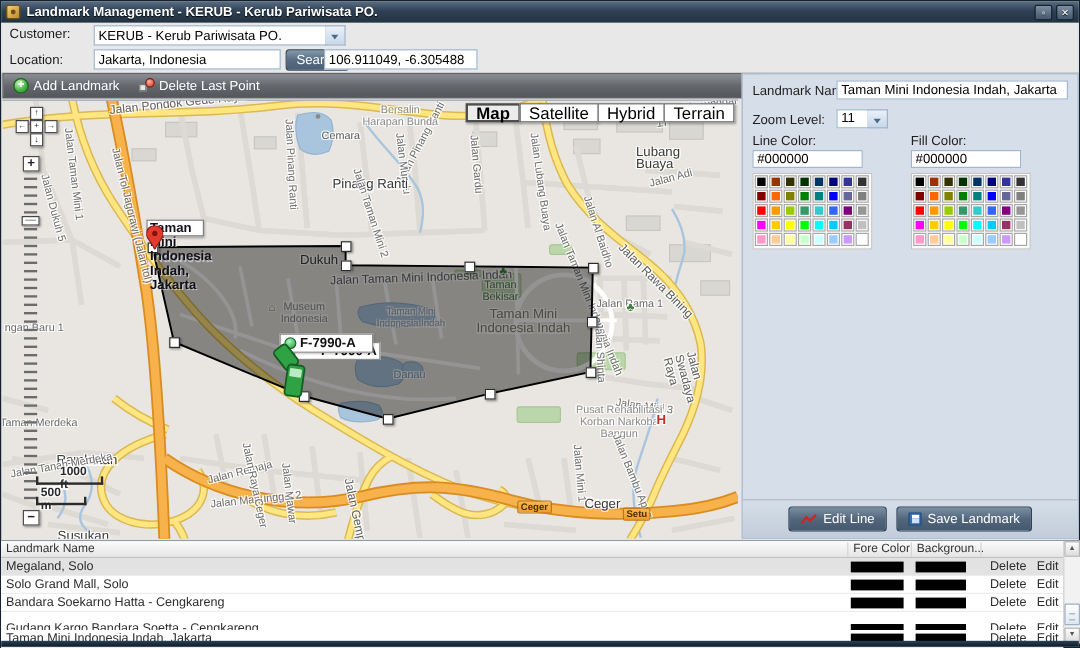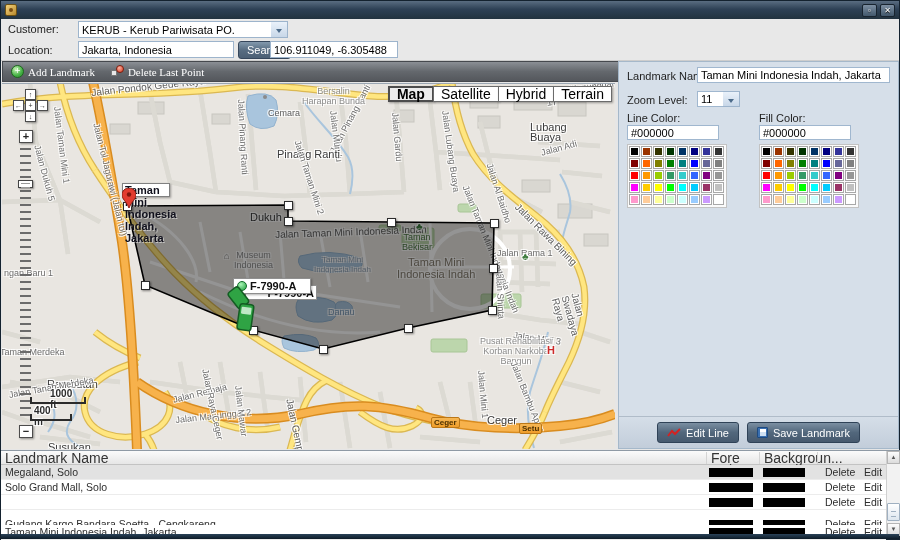--- a/index.html
+++ b/index.html
@@ -25,21 +25,21 @@
     padding:1px 3px;font-family:inherit;color:#000;}
   .combo-arrow{position:absolute;width:17px;height:17px;border:1px solid #9db4cc;border-left:none;
     background:linear-gradient(#e9f1fa,#c8d7e8);cursor:pointer;}
   .combo-arrow:after{content:"";position:absolute;left:5px;top:7px;border:3px solid transparent;border-top:4px solid #4c6b8a;}
   .btn-search{position:absolute;height:18px;padding:0 8px;border:1px solid #36475c;border-radius:3px;
     background:linear-gradient(#8399ad,#586d82 50%,#4c6075);color:#fff;font-size:11px;cursor:pointer;
     font-family:inherit;}
   
   .maptoolbar{position:absolute;left:1px;top:60px;width:636px;height:21px;
     background:linear-gradient(#8b8f95,#64686d 50%,#54575c);border:1px solid #46494e;
-    display:flex;align-items:flex-end;color:#fff;font-family:Liberation Serif, serif;}
+    display:flex;align-items:flex-end;color:#fff;}
   .tbitem{display:flex;align-items:center;gap:4px;padding:0 8px;cursor:pointer;height:100%;}
   .icon-addlm{width:13px;height:13px;border-radius:50%;border:1px solid #1d671d;
     background:radial-gradient(circle at 35% 30%,#c8f5b6,#44b044 60%,#2f8f2f);position:relative;}
   .icon-addlm:after{content:"+";position:absolute;left:0;top:-1px;width:11px;text-align:center;
     color:#fff;font-weight:bold;font-size:10px;}
   .icon-dellp{width:13px;height:13px;position:relative;}
   .icon-dellp .sq{position:absolute;left:0;top:5px;width:6px;height:6px;background:#e8e8e8;border:1px solid #777;}
   .icon-dellp .dot{position:absolute;right:0;top:0;width:8px;height:8px;border-radius:50%;
     background:radial-gradient(circle at 35% 30%,#ffb0a0,#d43a1f);border:1px solid #7e1d0d;}
   
@@ -114,21 +114,21 @@
     background:linear-gradient(#d5dee8,#c2cdda);display:flex;align-items:center;justify-content:center;gap:8px;margin-top:31px;}
   .pbtn{height:21px;display:flex;align-items:center;gap:5px;padding:0 9px;border:1px solid #2f4257;
     border-radius:3px;background:linear-gradient(#7b8fa2,#52677c 50%,#46596e);color:#fff;
     font-size:11px;cursor:pointer;}
   .icon-save{width:11px;height:11px;background:#3a6fb0;border:1px solid #1e4a80;border-radius:1px;position:relative;}
   .icon-save:before{content:"";position:absolute;left:2px;top:1px;width:6px;height:3px;background:#fff;}
   .icon-save:after{content:"";position:absolute;left:2px;bottom:1px;width:6px;height:4px;background:#cfe0f2;}
   
   .grid{position:absolute;left:0;top:449px;width:900px;height:86px;background:#fff;border-top:1px solid #8f9aa5;}
   .ghead{position:absolute;left:0;top:0;right:0;height:14px;
-    background:linear-gradient(#fbfbfb,#e6e6e6);border-bottom:1px solid #c3c3c3;color:#333;font-size:14px;text-decoration:underline;}
+    background:linear-gradient(#fbfbfb,#e6e6e6);border-bottom:1px solid #c3c3c3;color:#333;font-size:10px;text-decoration:underline;}
   .gcol{position:absolute;top:1px;padding-left:4px;border-left:1px solid #d4d4d4;height:12px;line-height:12px;cursor:pointer;}
   .grow{position:absolute;left:0;right:15px;height:15px;background:#fff;border-bottom:1px solid #ececec;cursor:pointer;}
   .grow.sel{background:#e2e2e2;}
   .gname{position:absolute;left:4px;top:1px;font-size:10.5px;color:#2e2e2e;white-space:nowrap;}
   .gswatch{position:absolute;top:3px;height:9px;}
   .glink{position:absolute;top:1px;font-size:10.5px;color:#2e2e2e;cursor:pointer;}
   .vscroll{position:absolute;right:1px;top:0;width:14px;height:85px;background:#f2f2f2;border-left:1px solid #d0d0d0;}
   .sbtn{position:absolute;left:0;width:13px;height:13px;background:linear-gradient(#fdfdfd,#dcdcdc);
     border:1px solid #b5b5b5;font-size:6px;color:#555;text-align:center;line-height:11px;cursor:pointer;}
   .sthumb{position:absolute;left:0;top:52px;width:13px;height:18px;background:linear-gradient(#fff,#dde6ef);
@@ -138,20 +138,21 @@
   .bottombar{position:absolute;left:0;right:0;bottom:0;height:5px;
     background:linear-gradient(#2a4258,#0d1b27);}
 </style>
 </head>
 <body>
 
 <div class="window">
 
   <div class="titlebar">
     <span class="title-icon"></span>
+    <span>Landmark Management - KERUB - Kerub Pariwisata PO.</span>
     <span class="winbtns">
       <span class="winbtn">▫</span>
       <span class="winbtn">✕</span>
     </span>
   </div>
 
   <div class="formarea">
     <span class="flabel" style="left:7px;top:4px">Customer:</span>
     <input class="finput" style="left: 77px; top: 2px; width: 194px;" value="KERUB - Kerub Pariwisata PO.">
     <span class="combo-arrow" style="left:270px;top:2px"></span>
@@ -398,21 +399,21 @@
         <span class="ztick" style="left: 0px; top: 266px;"></span>
       </div>
     <span class="zhandle" style="top:96px;z-index:9"></span>
     <span class="zoombtn" style="left:17px;top:341px;z-index:8">−</span>
 
     <div class="scale" style="z-index:8">
       <span style="position:absolute;left:20px;top:0">1000 ft</span>
       <span class="sbar" style="left:0;top:14px;width:56px"></span>
       <span class="stick" style="left:0;top:9px"></span>
       <span class="stick" style="left:54px;top:9px"></span>
-      <span style="position:absolute;left:4px;top:17px">400 m</span>
+      <span style="position:absolute;left:4px;top:17px">500 m</span>
       <span class="sbar" style="left:0;top:31px;width:42px"></span>
       <span class="stick" style="left:0;top:26px"></span>
       <span class="stick" style="left:40px;top:26px"></span>
     </div>
   </div>
 
   <div class="rightpanel">
     <span class="plabel" style="left:8px;top:8px">Landmark Name:</span>
     <input class="pinput" style="left: 78px; top: 5px; width: 193px;" value="Taman Mini Indonesia Indah, Jakarta">
     <span class="plabel" style="left:8px;top:32px">Zoom Level:</span>
@@ -696,20 +697,21 @@
           <span class="glink" style="left: 863px;">Edit</span>
         </div>
         <div class="grow" style="top: 29px;">
           <span class="gname">Solo Grand Mall, Solo</span>
           <span class="gswatch" style="left: 708px; width: 44px; background: rgb(0, 0, 0);"></span>
           <span class="gswatch" style="left: 762px; width: 42px; background: rgb(0, 0, 0);"></span>
           <span class="glink" style="left: 824px;">Delete</span>
           <span class="glink" style="left: 863px;">Edit</span>
         </div>
         <div class="grow" style="top: 44px;">
+          <span class="gname">Bandara Soekarno Hatta - Cengkareng</span>
           <span class="gswatch" style="left: 708px; width: 44px; background: rgb(0, 0, 0);"></span>
           <span class="gswatch" style="left: 762px; width: 42px; background: rgb(0, 0, 0);"></span>
           <span class="glink" style="left: 824px;">Delete</span>
           <span class="glink" style="left: 863px;">Edit</span>
         </div>
         <div class="grow" style="top: 66px;">
           <span class="gname">Gudang Kargo Bandara Soetta - Cengkareng</span>
           <span class="gswatch" style="left: 708px; width: 44px; background: rgb(0, 0, 0);"></span>
           <span class="gswatch" style="left: 762px; width: 42px; background: rgb(0, 0, 0);"></span>
           <span class="glink" style="left: 824px;">Delete</span>

